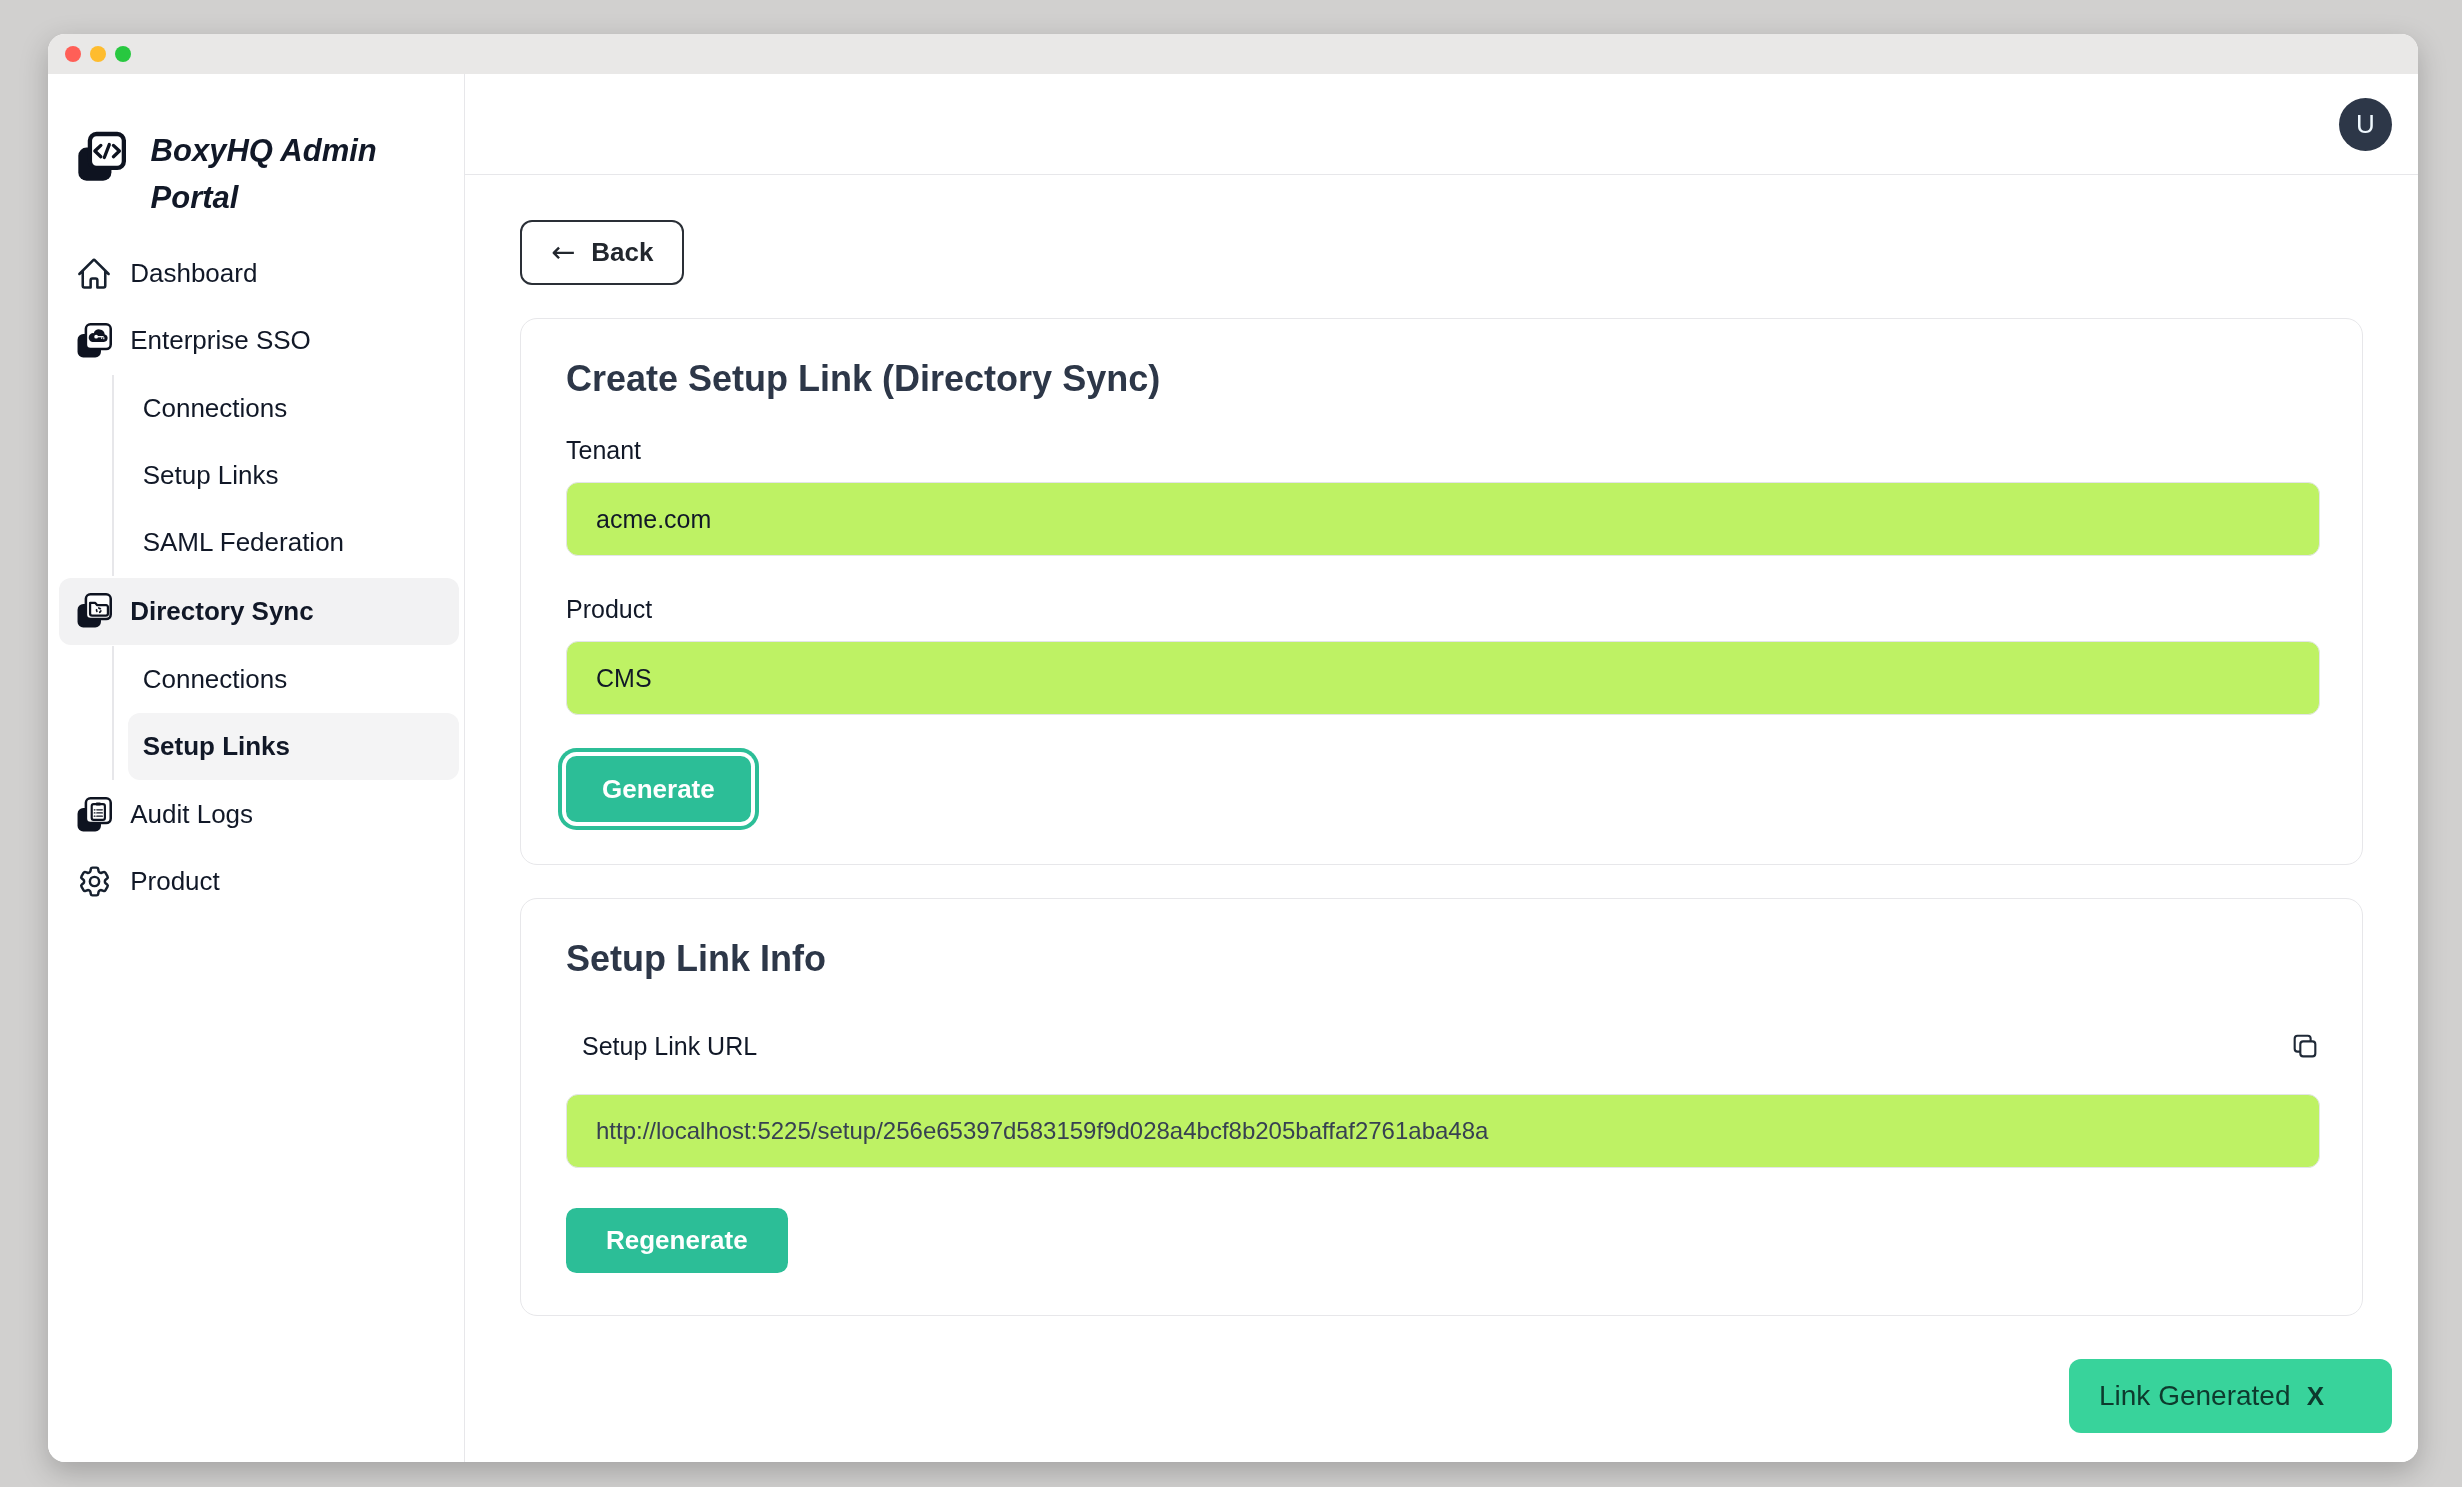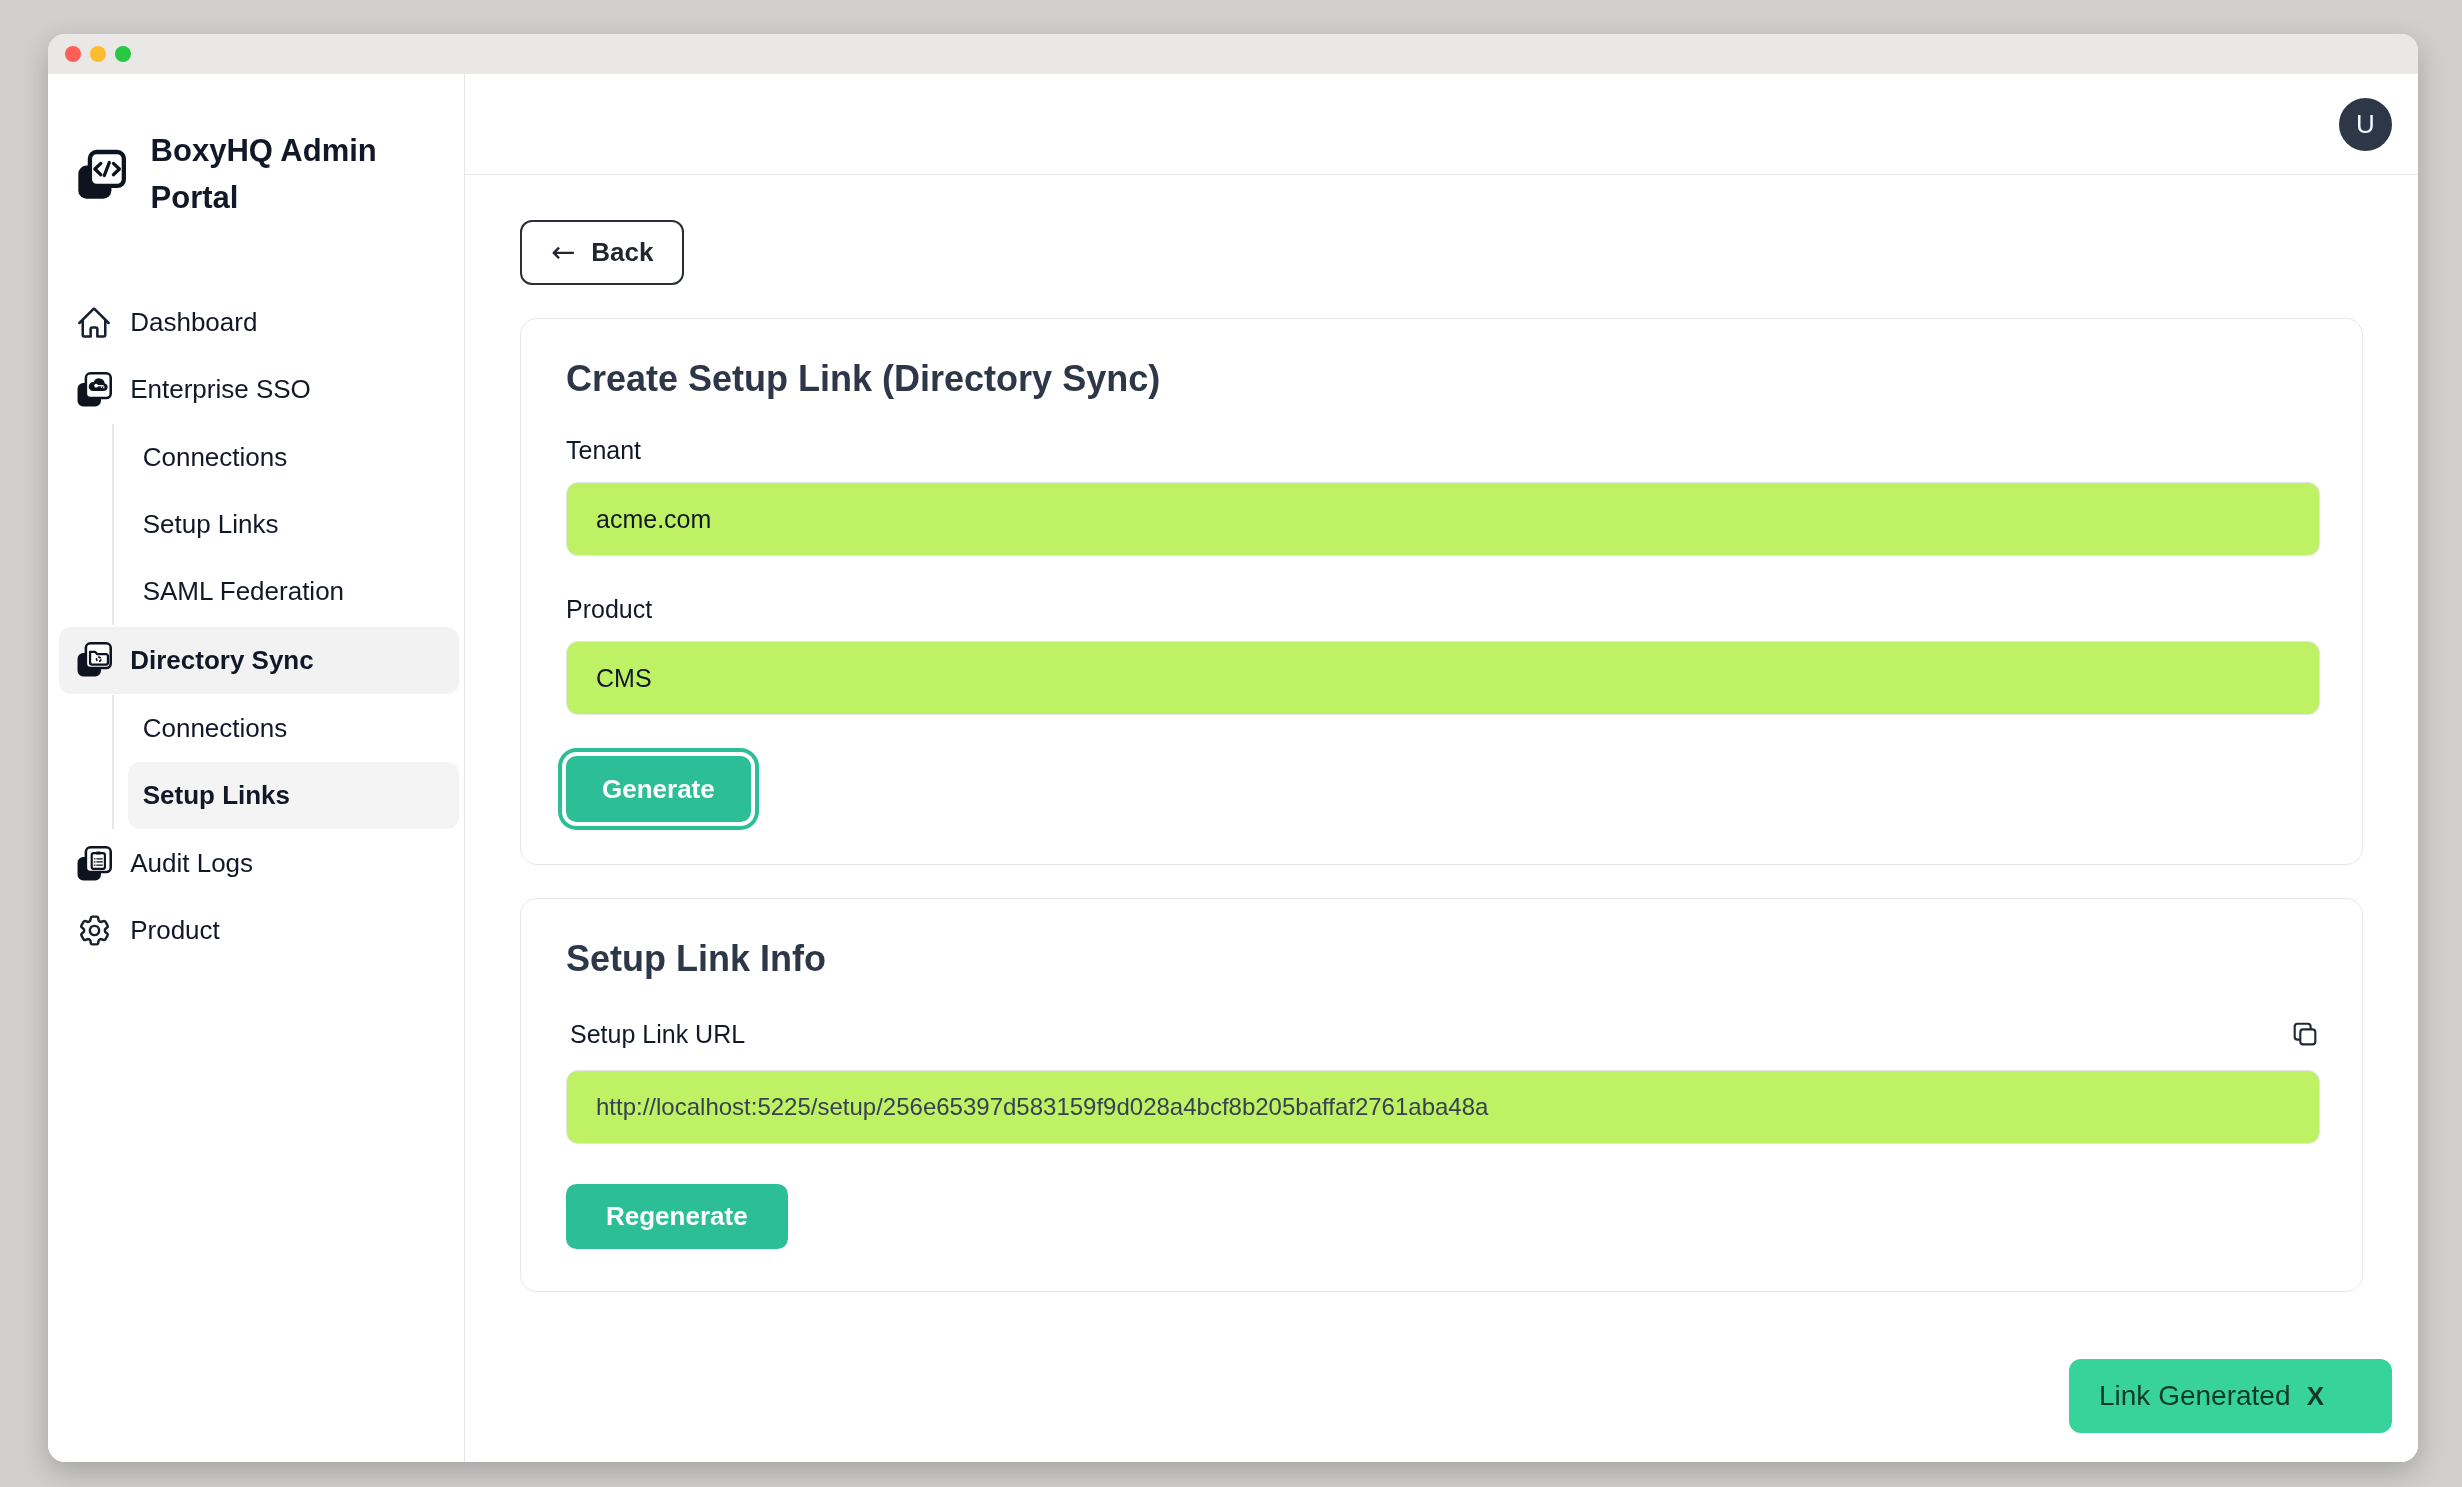--- a/index.html
+++ b/index.html
@@ -23,21 +23,21 @@
           border-radius:17px;overflow:hidden;box-shadow:0 9.2px 29px rgba(0,0,0,.22);}
   
   .titlebar{height:40px;background:var(--titlebar);display:flex;align-items:center;padding-left:16.5px;gap:9.2px;}
   .dot{width:16px;height:16px;border-radius:50%;}
   .dot.red{background:#ff5f57;}
   .dot.yellow{background:#febc2e;}
   .dot.green{background:#28c840;}
   
   .app{display:flex;height:1388px;}
   .sidebar{width:417px;flex:0 0 417px;border-right:1.3px solid var(--border);padding:54px 5.3px 0 11.2px;background:#fff;}
-  .logo-row{display:flex;gap:22.4px;padding-left:16px;margin-bottom:68px;align-items:center;}
+  .logo-row{display:flex;gap:22.4px;padding-left:16px;margin-bottom:19px;align-items:flex-start;font-style:italic;}
   .logo-row svg{flex:0 0 auto;margin-top:2.6px;}
   .app-title{font-size:31px;font-weight:700;line-height:1.5;color:var(--ink);max-width:250px;}
   .nav{display:flex;flex-direction:column;}
   .nav-item{display:flex;align-items:center;gap:17px;height:67px;padding:0 10.5px 0 16px;border-radius:12px;
             font-size:26px;font-weight:500;color:var(--ink);cursor:pointer;}
   .nav-item.active{background:var(--hl);font-weight:700;}
   .icon-box{width:38px;height:38px;display:flex;align-items:center;justify-content:center;flex:0 0 38px;}
   .subgroup{margin:1.3px 0 1.3px 53px;border-left:2px solid var(--border);display:flex;flex-direction:column;}
   .sub-item{height:67px;display:flex;align-items:center;margin-left:14px;padding:0 16px 0 14.5px;
             border-radius:12px;font-size:26px;color:var(--ink);cursor:pointer;}
@@ -208,21 +208,21 @@
             <input class="text-input" type="text" value="CMS" style="">
 
             <button class="btn focus-ring">Generate</button>
           </div>
 
           
           <div class="card">
             <h2>Setup Link Info</h2>
 
             <div class="label-row">
-              <div class="field-label" style="margin:4px">Setup Link URL</div>
+              <div class="field-label" style="margin:16px">Setup Link URL</div>
               <button class="copy-btn" style="margin:0">
                 <svg width="30" height="30" viewBox="0 0 24 24" fill="none" stroke="#1f2937" stroke-width="1.7" stroke-linecap="round" stroke-linejoin="round">
                   <path d="M16.5 8.25V6a2.25 2.25 0 0 0-2.25-2.25H6A2.25 2.25 0 0 0 3.75 6v8.25A2.25 2.25 0 0 0 6 16.5h2.25m8.25-8.25H18a2.25 2.25 0 0 1 2.25 2.25V18A2.25 2.25 0 0 1 18 20.25h-7.5A2.25 2.25 0 0 1 8.25 18v-7.5a2.25 2.25 0 0 1 2.25-2.25h6Z"></path>
                 </svg>
               </button>
             </div>
             <input class="text-input url" type="text" readonly="" value="http://localhost:5225/setup/256e65397d583159f9d028a4bcf8b205baffaf2761aba48a" style="">
 
             <button class="btn regen">Regenerate</button>
           </div>

